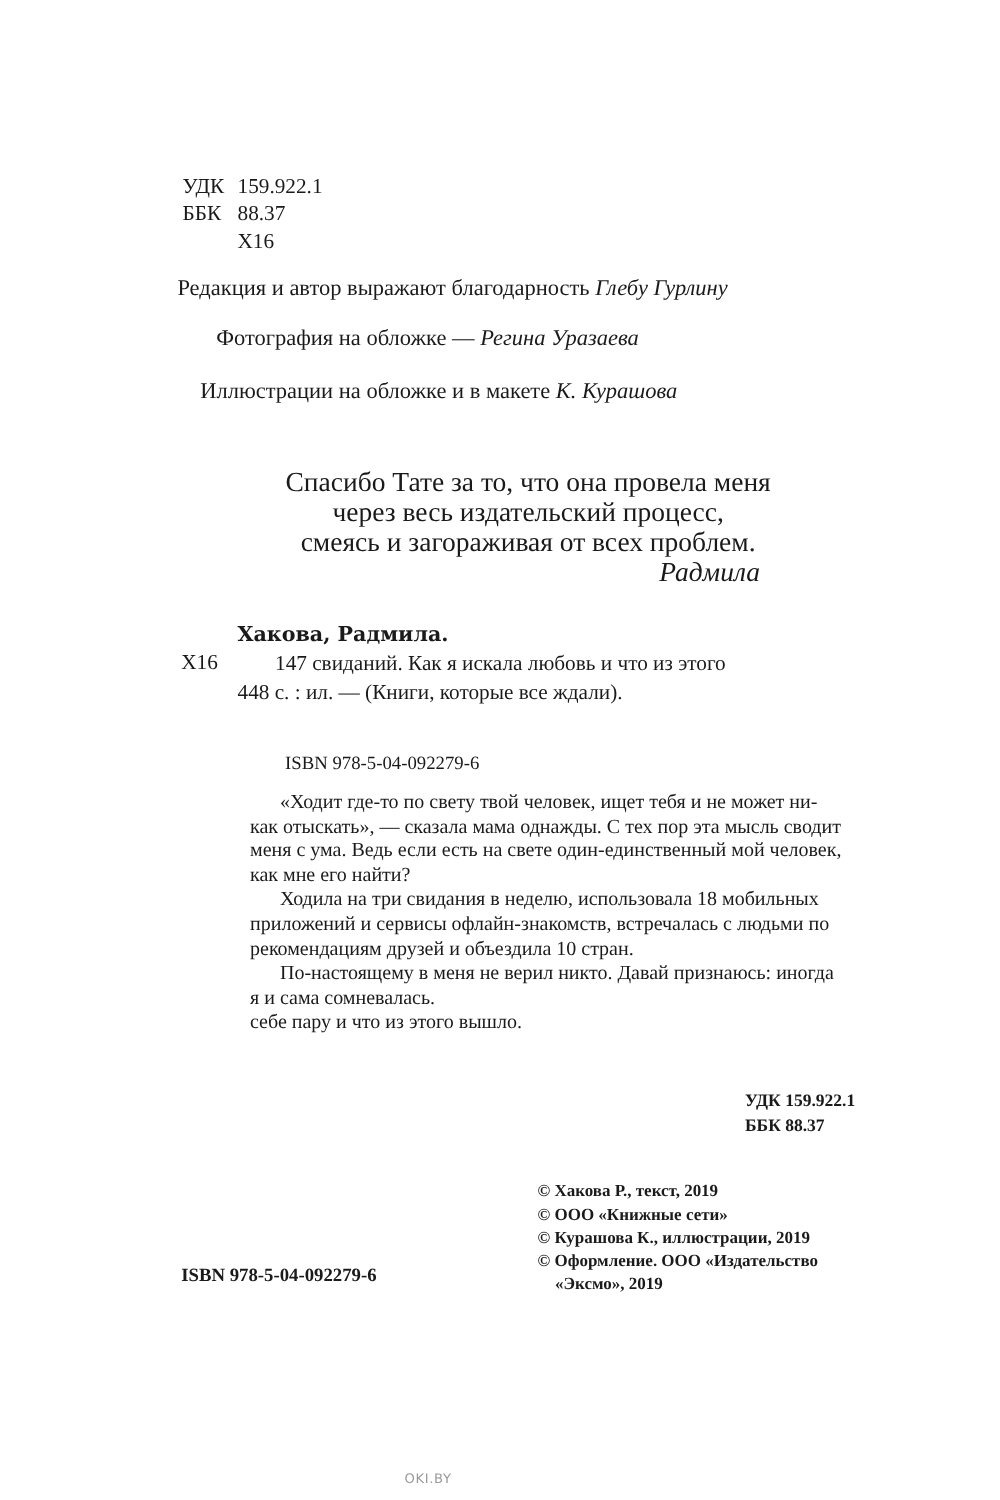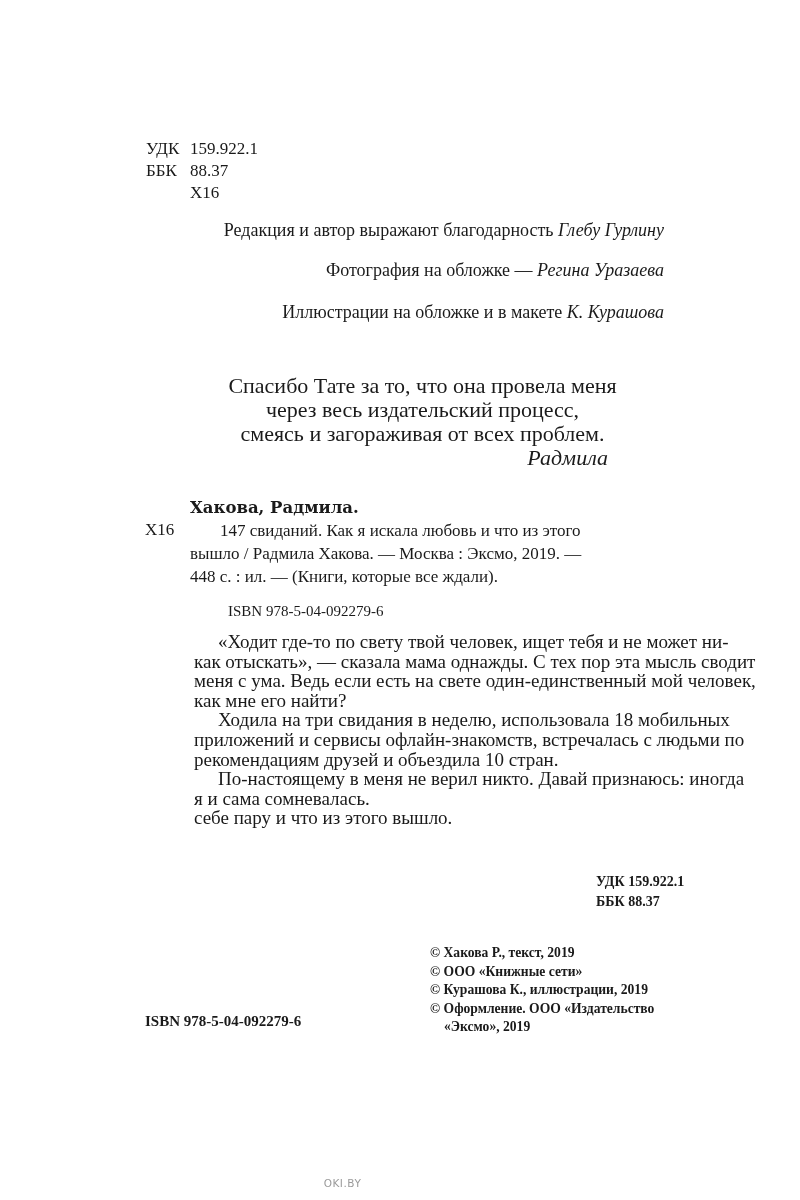--- a/index.html
+++ b/index.html
@@ -9,40 +9,40 @@
     .serif { font-family: "Liberation Serif", "DejaVu Serif", serif; }
     .ital { font-style: italic; }
     .bold { font-weight: bold; }
 
     
     .codes { left: 146px; top: 138px; font-size: 17px; line-height: 22px; }
     .codes .row { display: block; }
     .codes .lab { display: inline-block; width: 44px; }
 
     
-    .credit { left: 0; width: 664px; text-align: right; font-size: 18px; }
+    .credit { left: 0; width: 664px; text-align: center; font-size: 18px; }
     .credit-1 { top: 220px; padding-left: 60px; box-sizing: border-box; }
     .credit-2 { top: 260px; padding-left: 20px; box-sizing: border-box; }
     .credit-3 { top: 302px; padding-left: 38px; box-sizing: border-box; }
 
     
     .ded { left: 225px; width: 395px; top: 374px; font-size: 22px; line-height: 24px; text-align: center; }
     .ded .line { display: block; }
     .ded .sig { display: block; text-align: right; padding-right: 12px; }
 
     
     .cat-author { left: 190px; top: 498px; font-size: 16.5px; }
     .cat-index { left: 145px; top: 520px; font-size: 17px; }
     .cat-body { left: 190px; top: 519px; width: 527px; font-size: 17px; line-height: 23px; white-space: normal; text-align: justify; }
     .cat-body .l { display: block; white-space: nowrap; }
     .cat-body .first { padding-left: 30px; }
     .cat-isbn { left: 228px; top: 603px; font-size: 15px; }
 
     
-    .ann { left: 194px; top: 632px; width: 512px; font-size: 19px; line-height: 19.6px; }
+    .ann { left: 200px; top: 632px; width: 512px; font-size: 16px; line-height: 19.6px; }
     .ann .l { display: block; white-space: nowrap; }
     .ann .ind { padding-left: 24px; }
 
     .udk2 { left: 596px; top: 872px; font-size: 14px; line-height: 20px; }
     .udk2 .l { display: block; }
 
     .copy { left: 430px; top: 944px; font-size: 13.6px; line-height: 18.6px; }
     .copy .l { display: block; }
     .copy .ind { padding-left: 14px; }
 
@@ -80,21 +80,20 @@
   <span class="line">Спасибо Тате за то, что она провела меня</span>
   <span class="line">через весь издательский процесс,</span>
   <span class="line">смеясь и загораживая от всех проблем.</span>
   <span class="sig ital">Радмила</span>
 </div>
 
 <div class="abs cat-author bold">Хакова, Радмила.</div>
 <div class="abs cat-index serif">Х16</div>
 <div class="abs cat-body serif">
   <span class="l first">147 свиданий. Как я искала любовь и что из этого</span>
-  <span class="l">вышло / Радмила Хакова. — Москва : Эксмо, 2019. —</span>
   <span class="l">448 с. : ил. — (Книги, которые все ждали).</span>
 </div>
 <div class="abs cat-isbn serif">ISBN 978-5-04-092279-6</div>
 
 <div class="abs ann serif" id="ann">
     <span class="l ind">«Ходит где-то по свету твой человек, ищет тебя и не может ни-</span>
     <span class="l">как отыскать», — сказала мама однажды. С тех пор эта мысль сводит</span>
     <span class="l">меня с ума. Ведь если есть на свете один-единственный мой человек,</span>
     <span class="l">как мне его найти?</span>
     <span class="l ind">Ходила на три свидания в неделю, использовала 18 мобильных</span>

